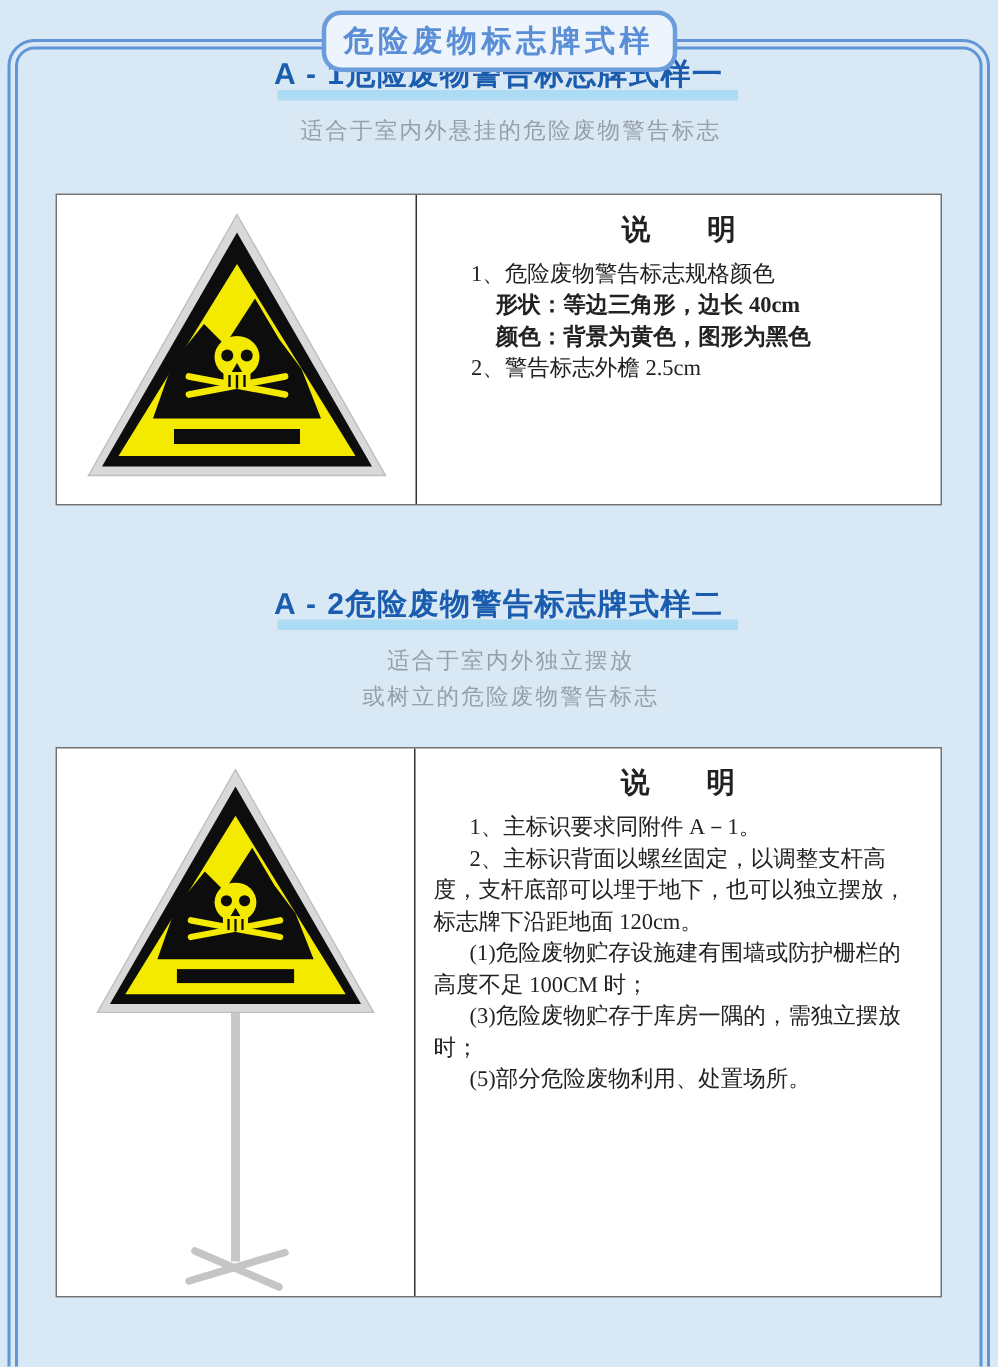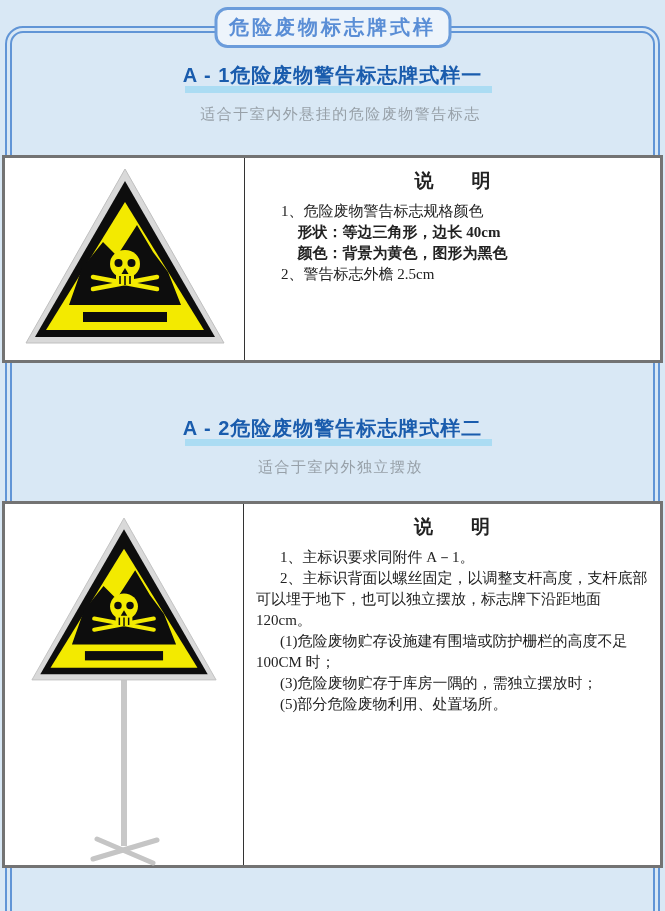--- a/index.html
+++ b/index.html
@@ -13,39 +13,39 @@
   .frame-outer{left:5px;right:5px;top:26px;height:930px;border-radius:18px;}
   .frame-inner{left:10px;right:10px;top:31px;height:920px;border-radius:13px;}
 
   .header-pill{
     position:absolute;top:7px;left:50%;transform:translateX(-50%);
     background:#edf4fb;border:3px solid #6b9cdb;border-radius:13px;
     padding:4px 12px;font-size:20px;font-weight:700;color:#5a8ed6;
     letter-spacing:3px;z-index:5;white-space:nowrap;
   }
 
-  .content{position:relative;z-index:2;padding-top:62px;}
+  .content{position:relative;z-index:2;padding-top:36px;}
 
   .sec-title-wrap{text-align:center;}
   .sec-title{
     position:relative;display:inline-block;
     font-size:20px;font-weight:700;color:#1a5cad;letter-spacing:1px;
   }
   .sec-title::after{
     content:"";position:absolute;left:2px;right:-10px;bottom:-4px;height:7px;
     background:#abdcf3;z-index:-1;
   }
   .subtitle{
     margin-top:13px;text-align:center;font-size:15px;line-height:1.55;
     color:#97a0a8;letter-spacing:1.5px;margin-left:16px;
   }
 
   .spec-box{
-    width:661px;margin:30px auto 0;background:#ffffff;
-    border:3px solid #737373;display:flex;box-sizing:border-box;height:208px;
+    width:591px;margin:30px auto 0;background:#ffffff;
+    border:1px solid #737373;display:flex;box-sizing:border-box;height:208px;
   }
   .spec-box.tall{height:367px;margin-top:22px;}
   .cell-sign{
     width:239px;flex:0 0 239px;border-right:1px solid #333;
     display:flex;align-items:center;justify-content:center;
   }
   .spec-box.tall .cell-sign{align-items:flex-start;padding-top:10px;box-sizing:border-box;}
   .cell-text{
     flex:1;padding:8px 12px 6px 12px;
     font-family:"Liberation Serif",serif;color:#222;
@@ -119,20 +119,21 @@
       </div>
     </div>
   </section>
 
   <section class="section-2">
     <div class="sec-title-wrap">
       <span class="sec-title">A - 2危险废物警告标志牌式样二</span>
     </div>
     <div class="subtitle">
       <div>适合于室内外独立摆放</div>
+      <div>或树立的危险废物警告标志</div>
     </div>
 
     <div class="spec-box tall">
       <div class="cell-sign">
         <svg width="230" height="352" viewBox="0 0 230 352">
 
           <rect x="112" y="160" width="6" height="172" fill="#c8c8c8"></rect>
 
           <line x1="84" y1="345" x2="148" y2="326" stroke="#c5c5c5" stroke-width="5" stroke-linecap="round"></line>
           <line x1="88" y1="325" x2="144" y2="349" stroke="#c5c5c5" stroke-width="5" stroke-linecap="round"></line>

